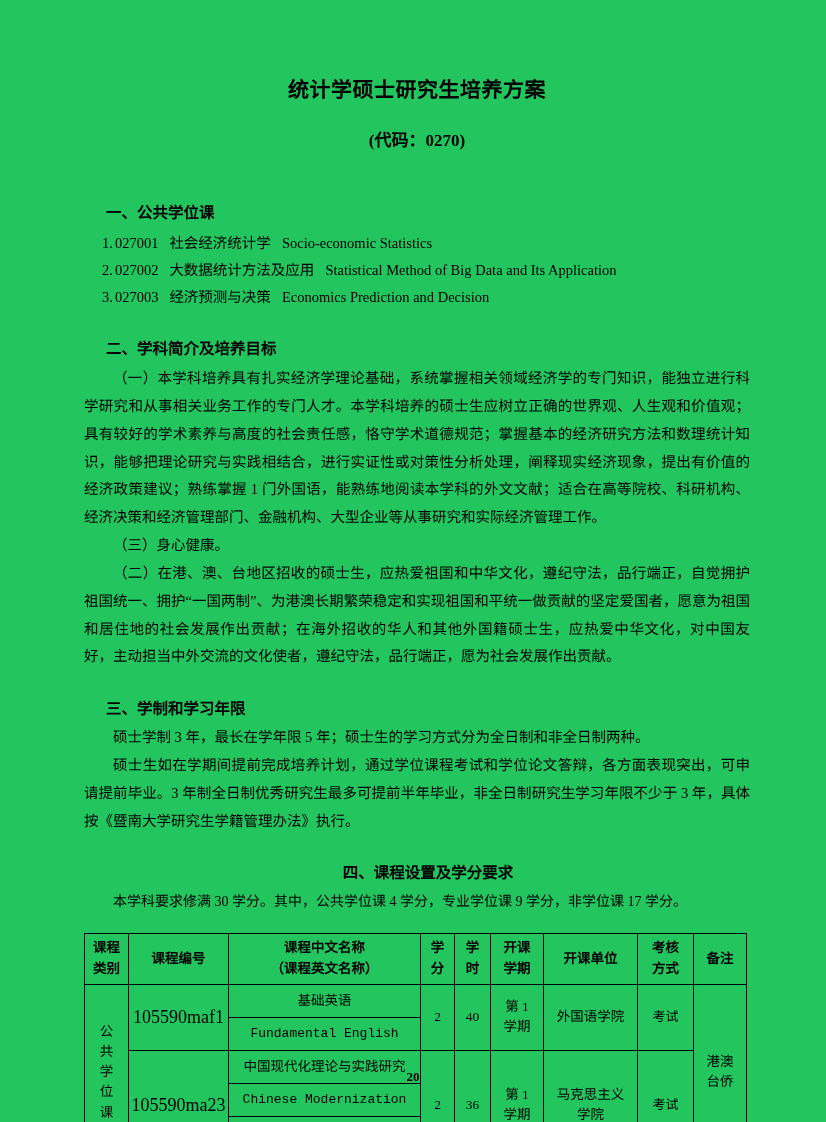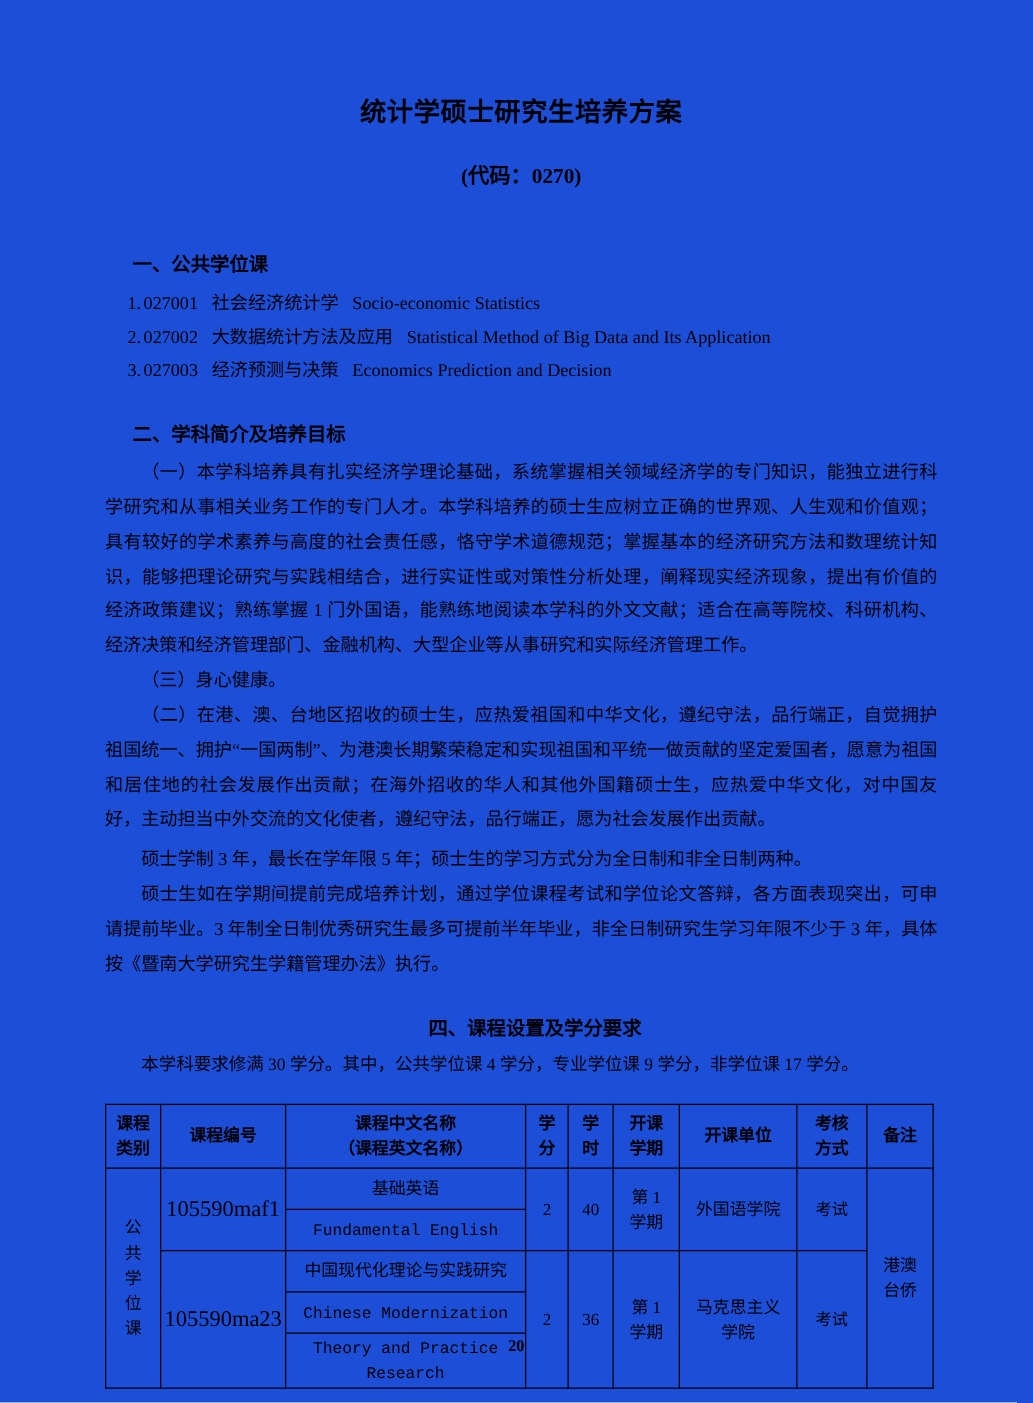--- a/index.html
+++ b/index.html
@@ -10,21 +10,21 @@
   }
   body {
     font-family: "Liberation Serif", "DejaVu Serif", serif;
     color: #000000;
   }
   .page {
     position: relative;
     width: 826px;
     height: 1122px;
     margin: 0 auto;
-    background: #1d4ed8;
+    background: #22c55e;
     box-sizing: border-box;
     overflow: hidden;
   }
   .content {
     position: absolute;
     left: 84px;
     top: 0;
     width: 666px;
   }
 
@@ -177,20 +177,21 @@
       </li>
     </ul>
 
     <h3 class="section-heading sec2">二、学科简介及培养目标</h3>
     <div class="para-block">
       <p class="para">（一）本学科培养具有扎实经济学理论基础，系统掌握相关领域经济学的专门知识，能独立进行科学研究和从事相关业务工作的专门人才。本学科培养的硕士生应树立正确的世界观、人生观和价值观；具有较好的学术素养与高度的社会责任感，恪守学术道德规范；掌握基本的经济研究方法和数理统计知识，能够把理论研究与实践相结合，进行实证性或对策性分析处理，阐释现实经济现象，提出有价值的经济政策建议；熟练掌握 1 门外国语，能熟练地阅读本学科的外文文献；适合在高等院校、科研机构、经济决策和经济管理部门、金融机构、大型企业等从事研究和实际经济管理工作。</p>
       <p class="para">（三）身心健康。</p>
       <p class="para">（二）在港、澳、台地区招收的硕士生，应热爱祖国和中华文化，遵纪守法，品行端正，自觉拥护祖国统一、拥护“一国两制”、为港澳长期繁荣稳定和实现祖国和平统一做贡献的坚定爱国者，愿意为祖国和居住地的社会发展作出贡献；在海外招收的华人和其他外国籍硕士生，应热爱中华文化，对中国友好，主动担当中外交流的文化使者，遵纪守法，品行端正，愿为社会发展作出贡献。</p>
     </div>
 
+    <h3 class="section-heading sec3">三、学制和学习年限</h3>
     <div class="para-block-tight">
       <p class="para">硕士学制 3 年，最长在学年限 5 年；硕士生的学习方式分为全日制和非全日制两种。</p>
       <p class="para">硕士生如在学期间提前完成培养计划，通过学位课程考试和学位论文答辩，各方面表现突出，可申请提前毕业。3 年制全日制优秀研究生最多可提前半年毕业，非全日制研究生学习年限不少于 3 年，具体按《暨南大学研究生学籍管理办法》执行。</p>
     </div>
 
     <h3 class="section-heading sec4">四、课程设置及学分要求</h3>
     <p class="credits-line">本学科要求修满 30 学分。其中，公共学位课 4 学分，专业学位课 9 学分，非学位课 17 学分。</p>
 
     <div class="course-table-wrap">
       <table class="course-table">

